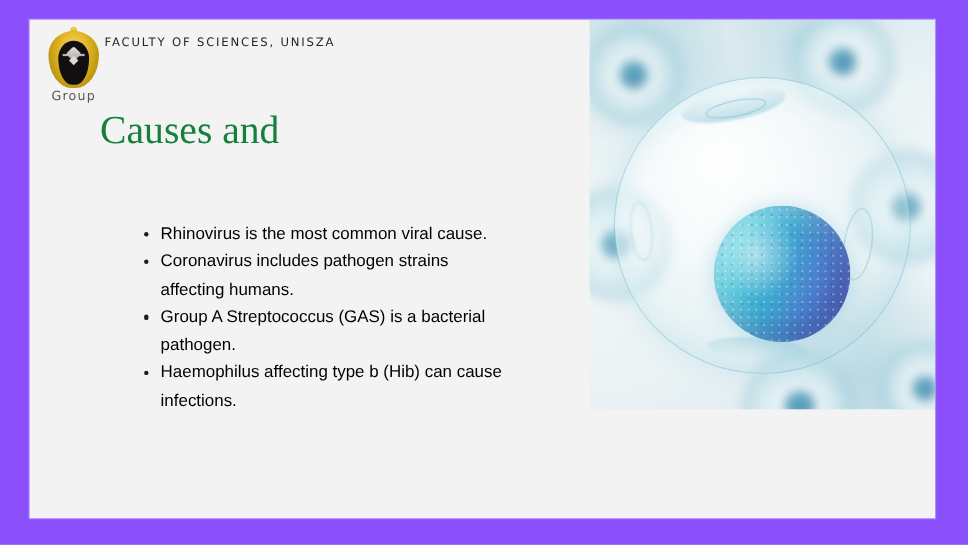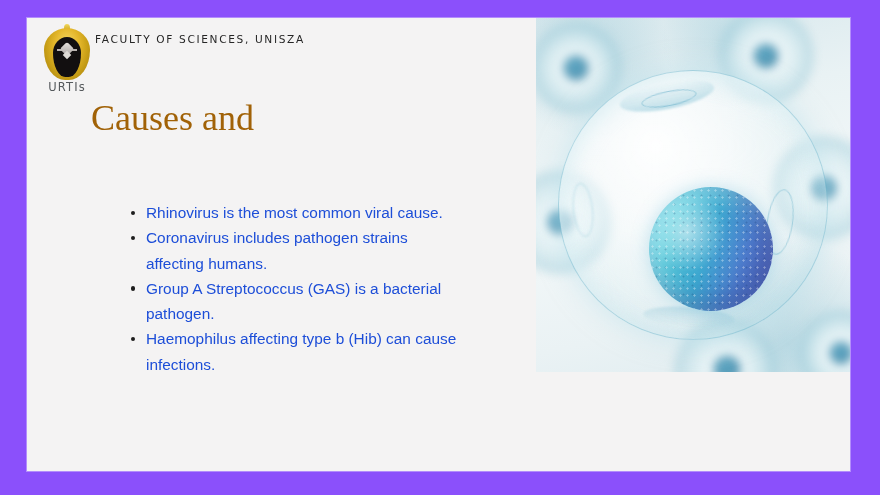--- a/index.html
+++ b/index.html
@@ -124,42 +124,42 @@
 
   
   #title {
     position: absolute;
     left: 64px;
     top: 76px;
     width: 440px;
     font-family: "Liberation Serif", "DejaVu Serif", serif;
     font-size: 36px;
     line-height: 48px;
-    color: #a16207;
+    color: #15803d;
     letter-spacing: 0px;
   }
   .title-line { white-space: nowrap; }
 
   
   #bullets {
     position: absolute;
     left: 100px;
     top: 182px;
     width: 330px;
     margin: 0;
     padding: 0;
     list-style: none;
   }
   #bullets li {
     position: relative;
     padding-left: 19px;
     font-family: "Liberation Sans", sans-serif;
     font-size: 15.4px;
     line-height: 25.3px;
-    color: #1d4ed8;
+    color: #000000;
     margin-bottom: 0px;
   }
   #bullets li::before {
     content: "";
     position: absolute;
     left: 4px;
     top: 10.5px;
     width: 4.4px;
     height: 4.4px;
     border-radius: 50%;
@@ -339,21 +339,21 @@
     <div id="logo-block">
       <div id="crest">
         <div id="crest-top"></div>
         <div id="crest-shield">
           <div id="crest-inner"></div>
         </div>
         <div class="crest-motif" id="motif-cross-h"></div>
         <div class="crest-motif" id="motif-diamond"></div>
         <div class="crest-motif" id="motif-diamond2"></div>
       </div>
-      <div id="unisza-word">URTIs</div>
+      <div id="unisza-word">Group</div>
     </div>
 
     <div id="header-lines">
       <div class="header-line">FACULTY OF SCIENCES, UNISZA</div>
     </div>
 
     <div id="title">
       <div class="title-line">Causes and</div>
     </div>
 

